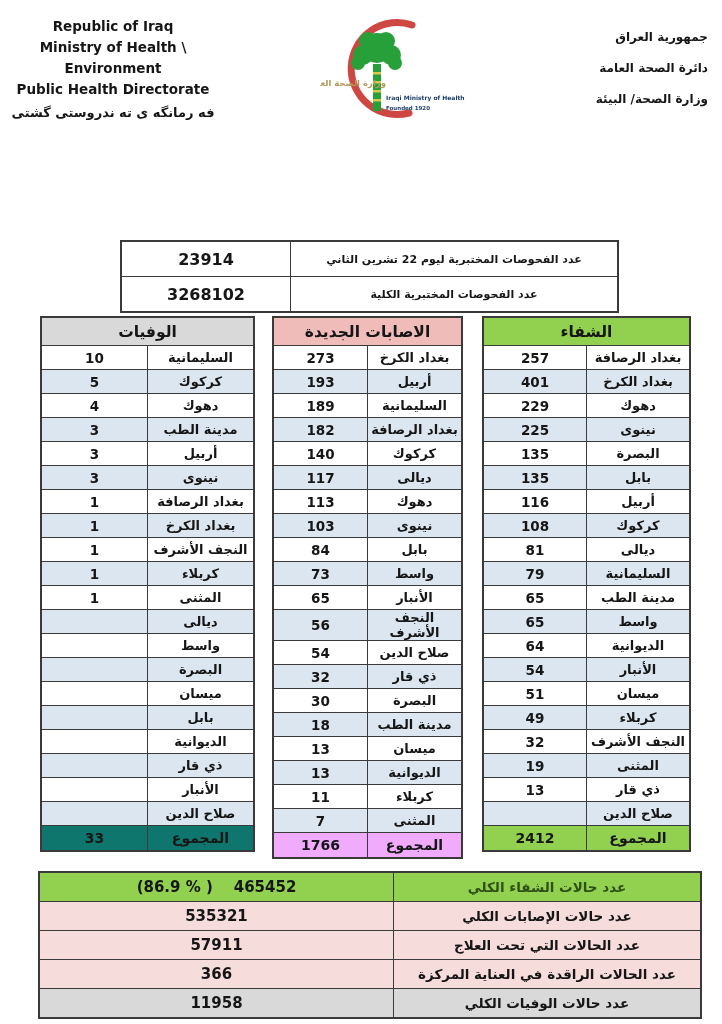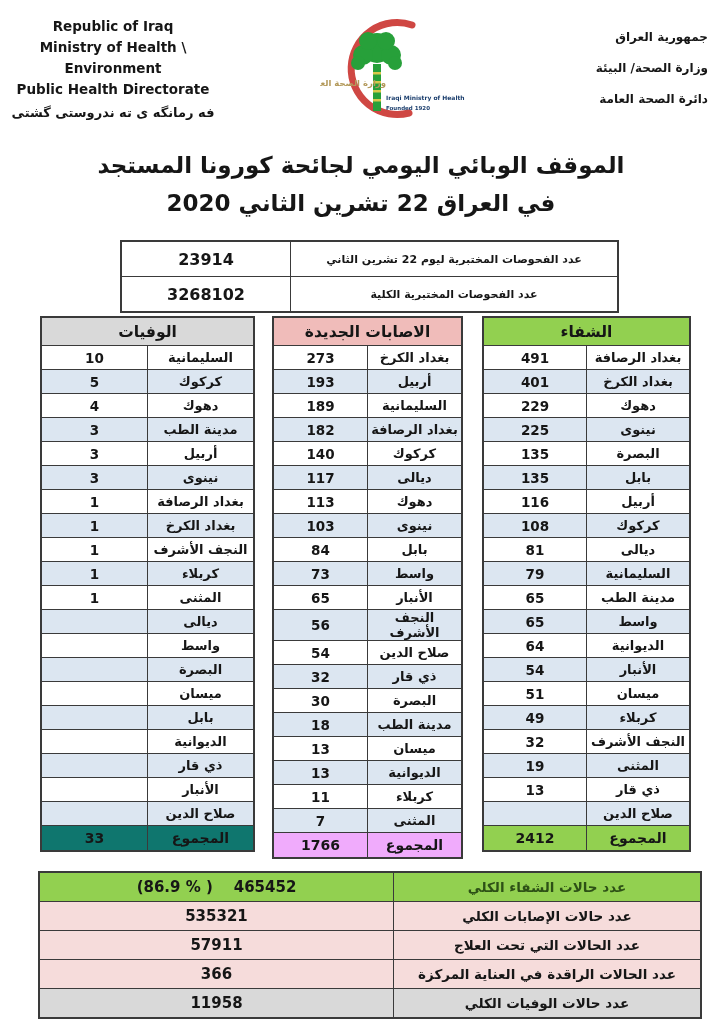--- a/index.html
+++ b/index.html
@@ -93,28 +93,24 @@
         <rect x="53" y="91" width="8" height="2.5"></rect>
       </g>
       <text x="66" y="78" font-size="8.5" font-weight="bold" fill="#b3995a" direction="rtl">وزارة الصحة العراقية</text>
       <text x="66" y="92" font-size="6" font-weight="bold" fill="#1c3f6e">Iraqi Ministry of Health</text>
       <text x="66" y="102" font-size="5.5" font-weight="bold" fill="#1c3f6e">Founded 1920</text>
     </svg>
   </div>
 
   <div class="hdr-right">
     <div>جمهورية العراق</div>
+    <div>دائرة الصحة العامة</div>
     <div>وزارة الصحة/ البيئة</div>
-    <div>دائرة الصحة العامة</div>
   </div>
 
-  <div class="title">
-    <div>الموقف الوبائي اليومي لجائحة كورونا المستجد</div>
-    <div>في العراق  22  تشرين الثاني 2020</div>
-  </div>
 
   <table class="tests">
     <tbody>
         <tr>
           <td class="kv-label">عدد الفحوصات المختبرية  ليوم 22 تشرين الثاني</td>
           <td class="kv-value">23914</td>
         </tr>
         <tr>
           <td class="kv-label">عدد الفحوصات المختبرية الكلية</td>
           <td class="kv-value">3268102</td>
@@ -312,21 +308,21 @@
 
   <table class="gov t-rec">
     <thead>
         <tr>
           <th colspan="2" class="gov-title">الشفاء</th>
         </tr>
       </thead>
     <tbody>
         <tr>
           <td class="name">بغداد الرصافة</td>
-          <td class="val">491</td>
+          <td class="val">257</td>
         </tr>
         <tr class="stripe">
           <td class="name">بغداد الكرخ</td>
           <td class="val">401</td>
         </tr>
         <tr>
           <td class="name">دهوك</td>
           <td class="val">229</td>
         </tr>
         <tr class="stripe">

